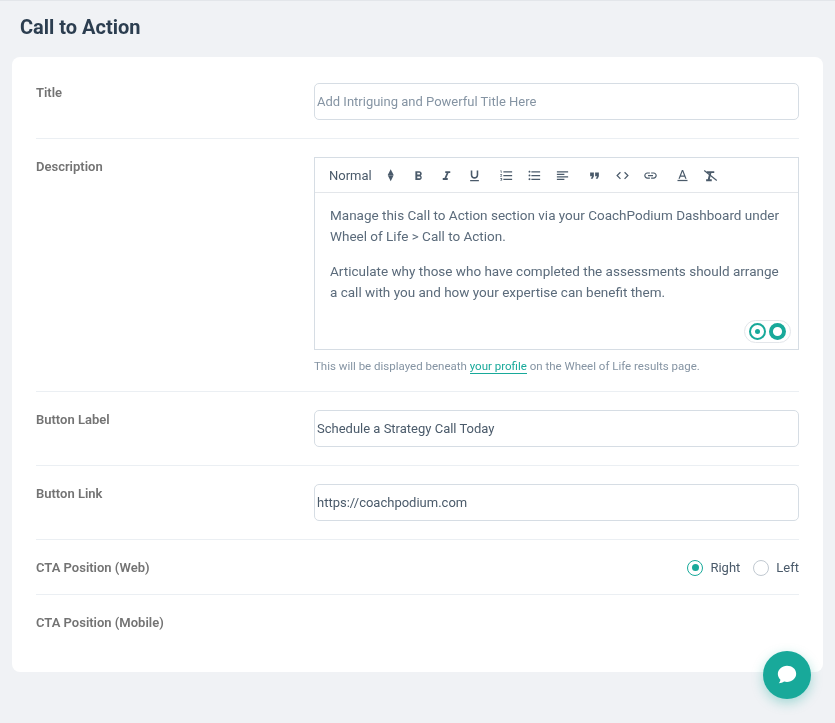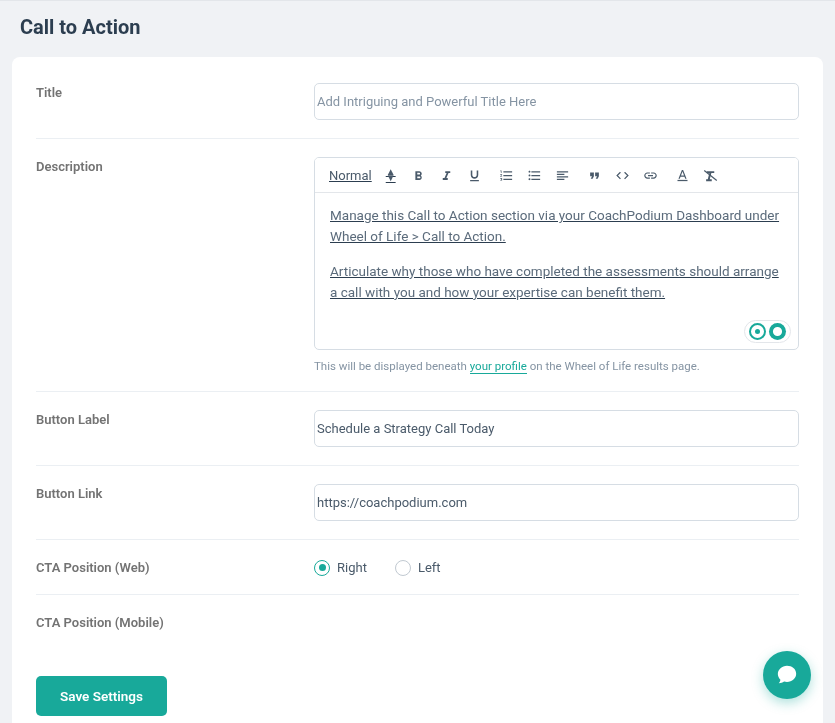--- a/index.html
+++ b/index.html
@@ -51,24 +51,23 @@
       border: 1px solid #d6dde4;
       border-radius: 5px;
       padding: 10px 2px;
       font-size: 13px;
       color: #4a5a6a;
       font-family: inherit;
     }
     .text-input::placeholder { color: #8594a3; }
     .editor {
       border: 1px solid #d6dde4;
-      border-radius: 5px;
+      border-radius: 0;
       overflow: hidden;
       position: relative;
-      text-decoration: underline;
     }
     .toolbar-strip {
       display: flex;
       align-items: center;
       gap: 14px;
       padding: 8px 14px;
       border-bottom: 1px solid #e3e6ea;
       background: #fff;
       font-size: 13px;
     }
@@ -109,23 +108,24 @@
       margin-top: 9px;
     }
     .help-text a, .help-text .lnk {
       color: #18a99a;
       text-decoration: none;
       border-bottom: 1px solid #18a99a;
       cursor: pointer;
     }
     .radio-group {
       display: flex;
-      gap: 28px;
+      gap: 13px;
       align-items: center;
       padding-top: 2px;
+      justify-content: flex-end;
     }
     .radio-item {
       display: flex;
       align-items: center;
       gap: 7px;
       cursor: pointer;
     }
     .radio-ring {
       width: 16px;
       height: 16px;
@@ -344,23 +344,20 @@
           <span class="radio-lbl">Left</span>
         </div>
       </div>
     </div>
   </div>
 
   <div class="form-row no-border">
     <div class="label-col">CTA Position (Mobile)</div>
   </div>
 
-  <div class="save-row">
-    <button class="save-btn">Save Settings</button>
-  </div>
 
 </div>
 
 <div class="fab">
   <svg viewBox="0 0 24 24">
       <path fill="#fff" d="M12 2C6.5 2 2 6 2 11c0 2.4 1.1 4.5 2.8 6.1-.2 1.3-.8 2.9-1.8 3.9 2.1 0 4.3-.9 5.8-1.9 1 .3 2.1.4 3.2.4 5.5 0 10-4 10-9S17.5 2 12 2z"></path>
     </svg>
 </div>
 
 </body></html>

